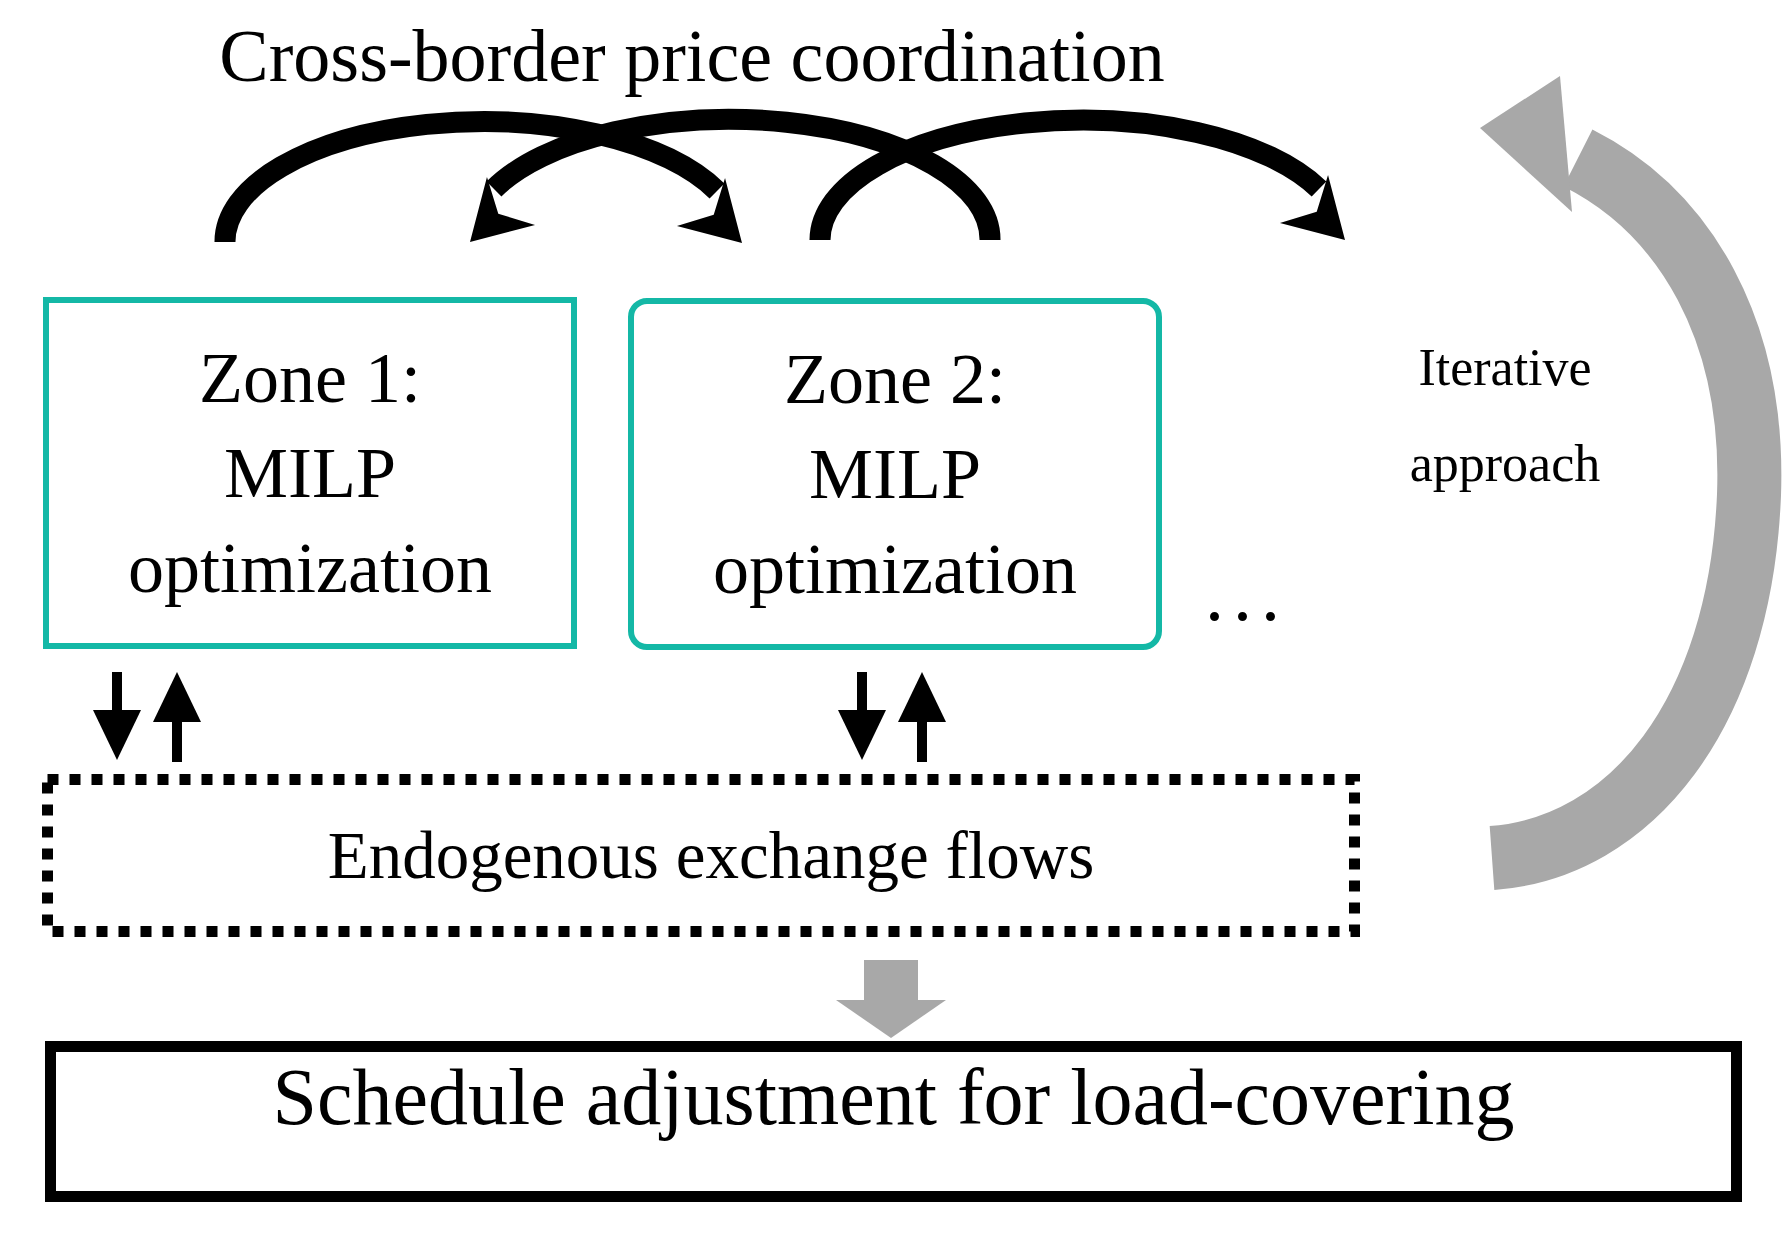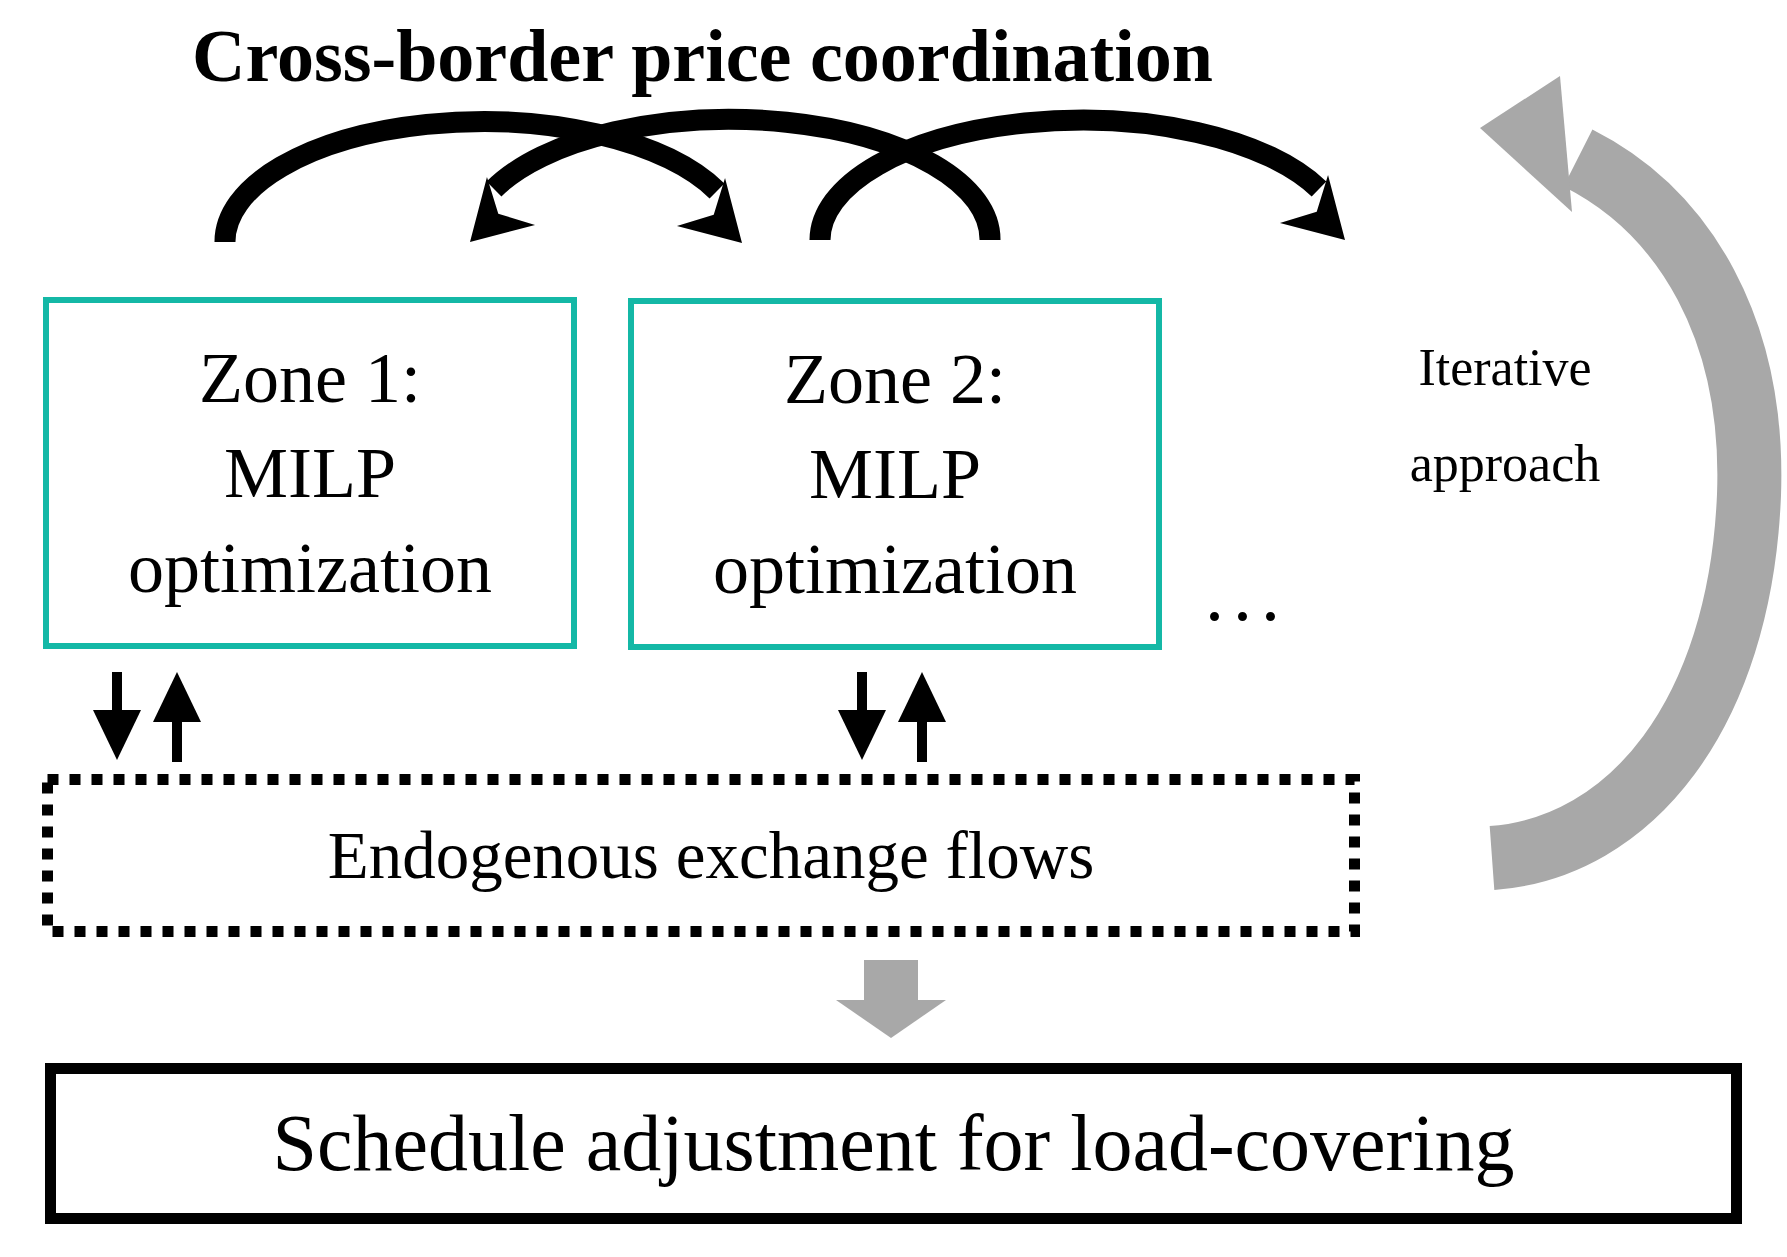--- a/index.html
+++ b/index.html
@@ -8,52 +8,52 @@
     width:1787px;height:1257px;
     background:#ffffff;
     font-family:"Liberation Serif","DejaVu Serif",serif;
     color:#000;
     overflow:hidden;
   }
   .gfx{position:absolute;left:0;top:0;z-index:1;}
   .label{position:absolute;z-index:2;}
   .title{
     left:192px;top:14px;width:1000px;
-    font-size:74px;text-align:center;white-space:nowrap;font-weight:bold;
+    font-size:74px;text-align:center;white-space:nowrap;
   }
   .zone-box{
     position:absolute;z-index:2;
     box-sizing:border-box;
     border:6px solid #14b8a6;
     background:#fff;
     display:flex;flex-direction:column;
     justify-content:center;align-items:center;
     text-align:center;
     font-size:72px;line-height:95px;
   }
   .zone1{left:43px;top:297px;width:534px;height:352px;}
-  .zone2{left:628px;top:298px;width:534px;height:352px;}
+  .zone2{left:628px;top:298px;width:534px;height:352px;border-radius:19px;}
   .ellipsis{
     left:1205px;top:556px;width:140px;
     font-size:76px;letter-spacing:9px;line-height:76px;
   }
   .right-label{
     left:1258px;top:320px;width:494px;
     font-size:52px;line-height:96px;text-align:center;
   }
   .exchange-text{
     left:52px;top:774px;width:1318px;height:163px;
     display:flex;align-items:center;justify-content:center;
     font-size:67px;text-align:center;
   }
   .bottom-box{
     position:absolute;z-index:2;
-    left:45px;top:1063px;width:1697px;height:161px;
+    left:45px;top:1041px;width:1697px;height:161px;
     box-sizing:border-box;border:11px solid #000;background:#fff;
-    display:flex;align-items:center;justify-content:center;
+    display:flex;justify-content:center;
     font-size:80px;text-align:center;white-space:nowrap;
   }
 </style>
 </head>
 <body>
 
 <div class="canvas">
 
   <svg class="gfx" width="1787" height="1257" viewBox="0 0 1787 1257">
 

